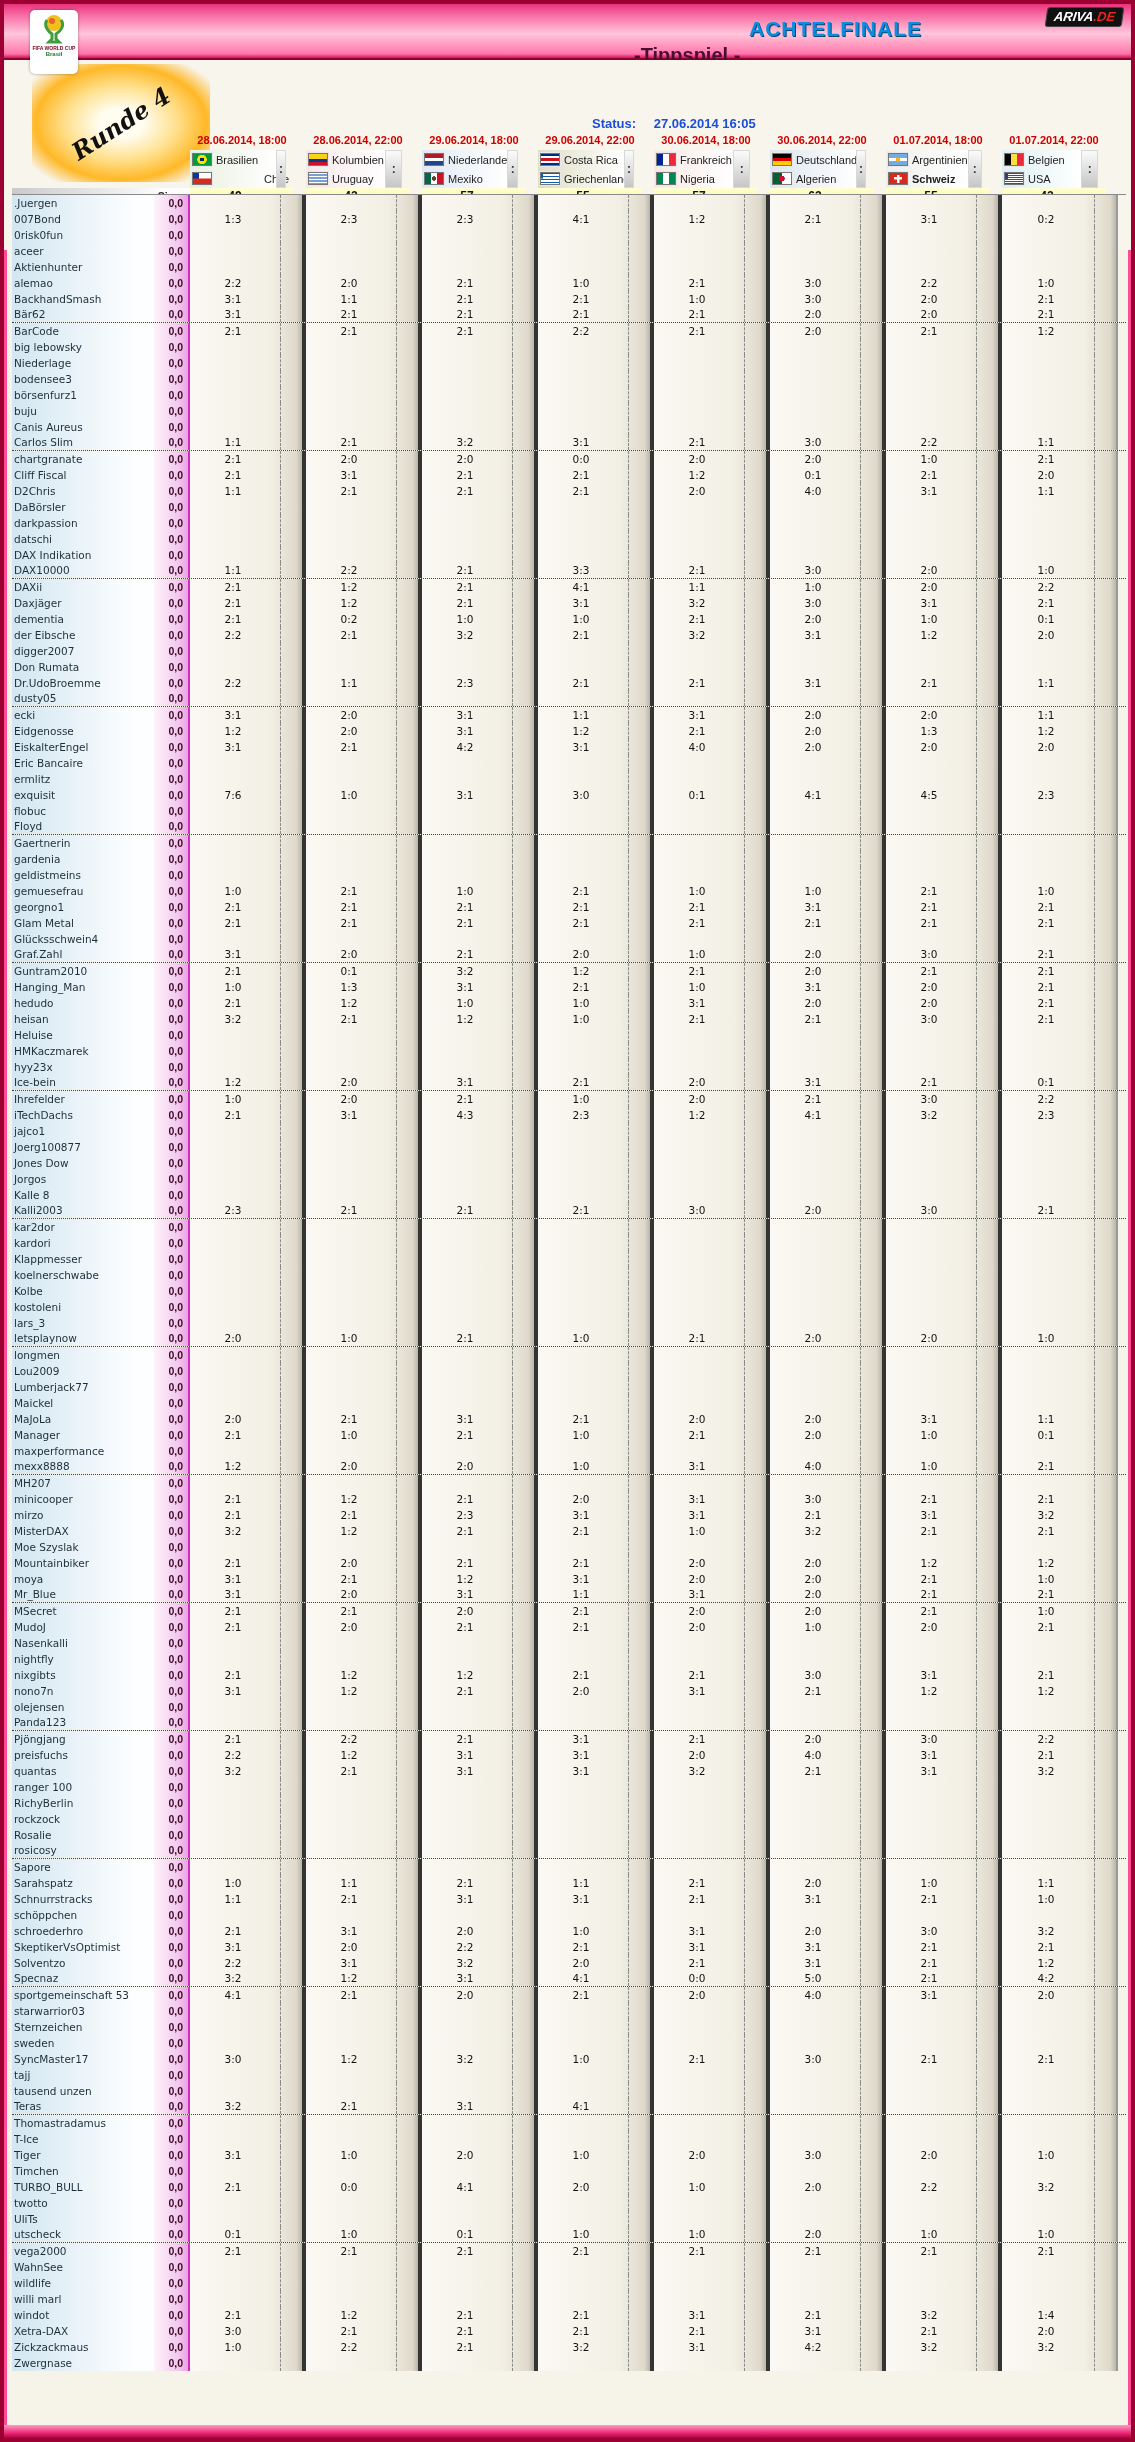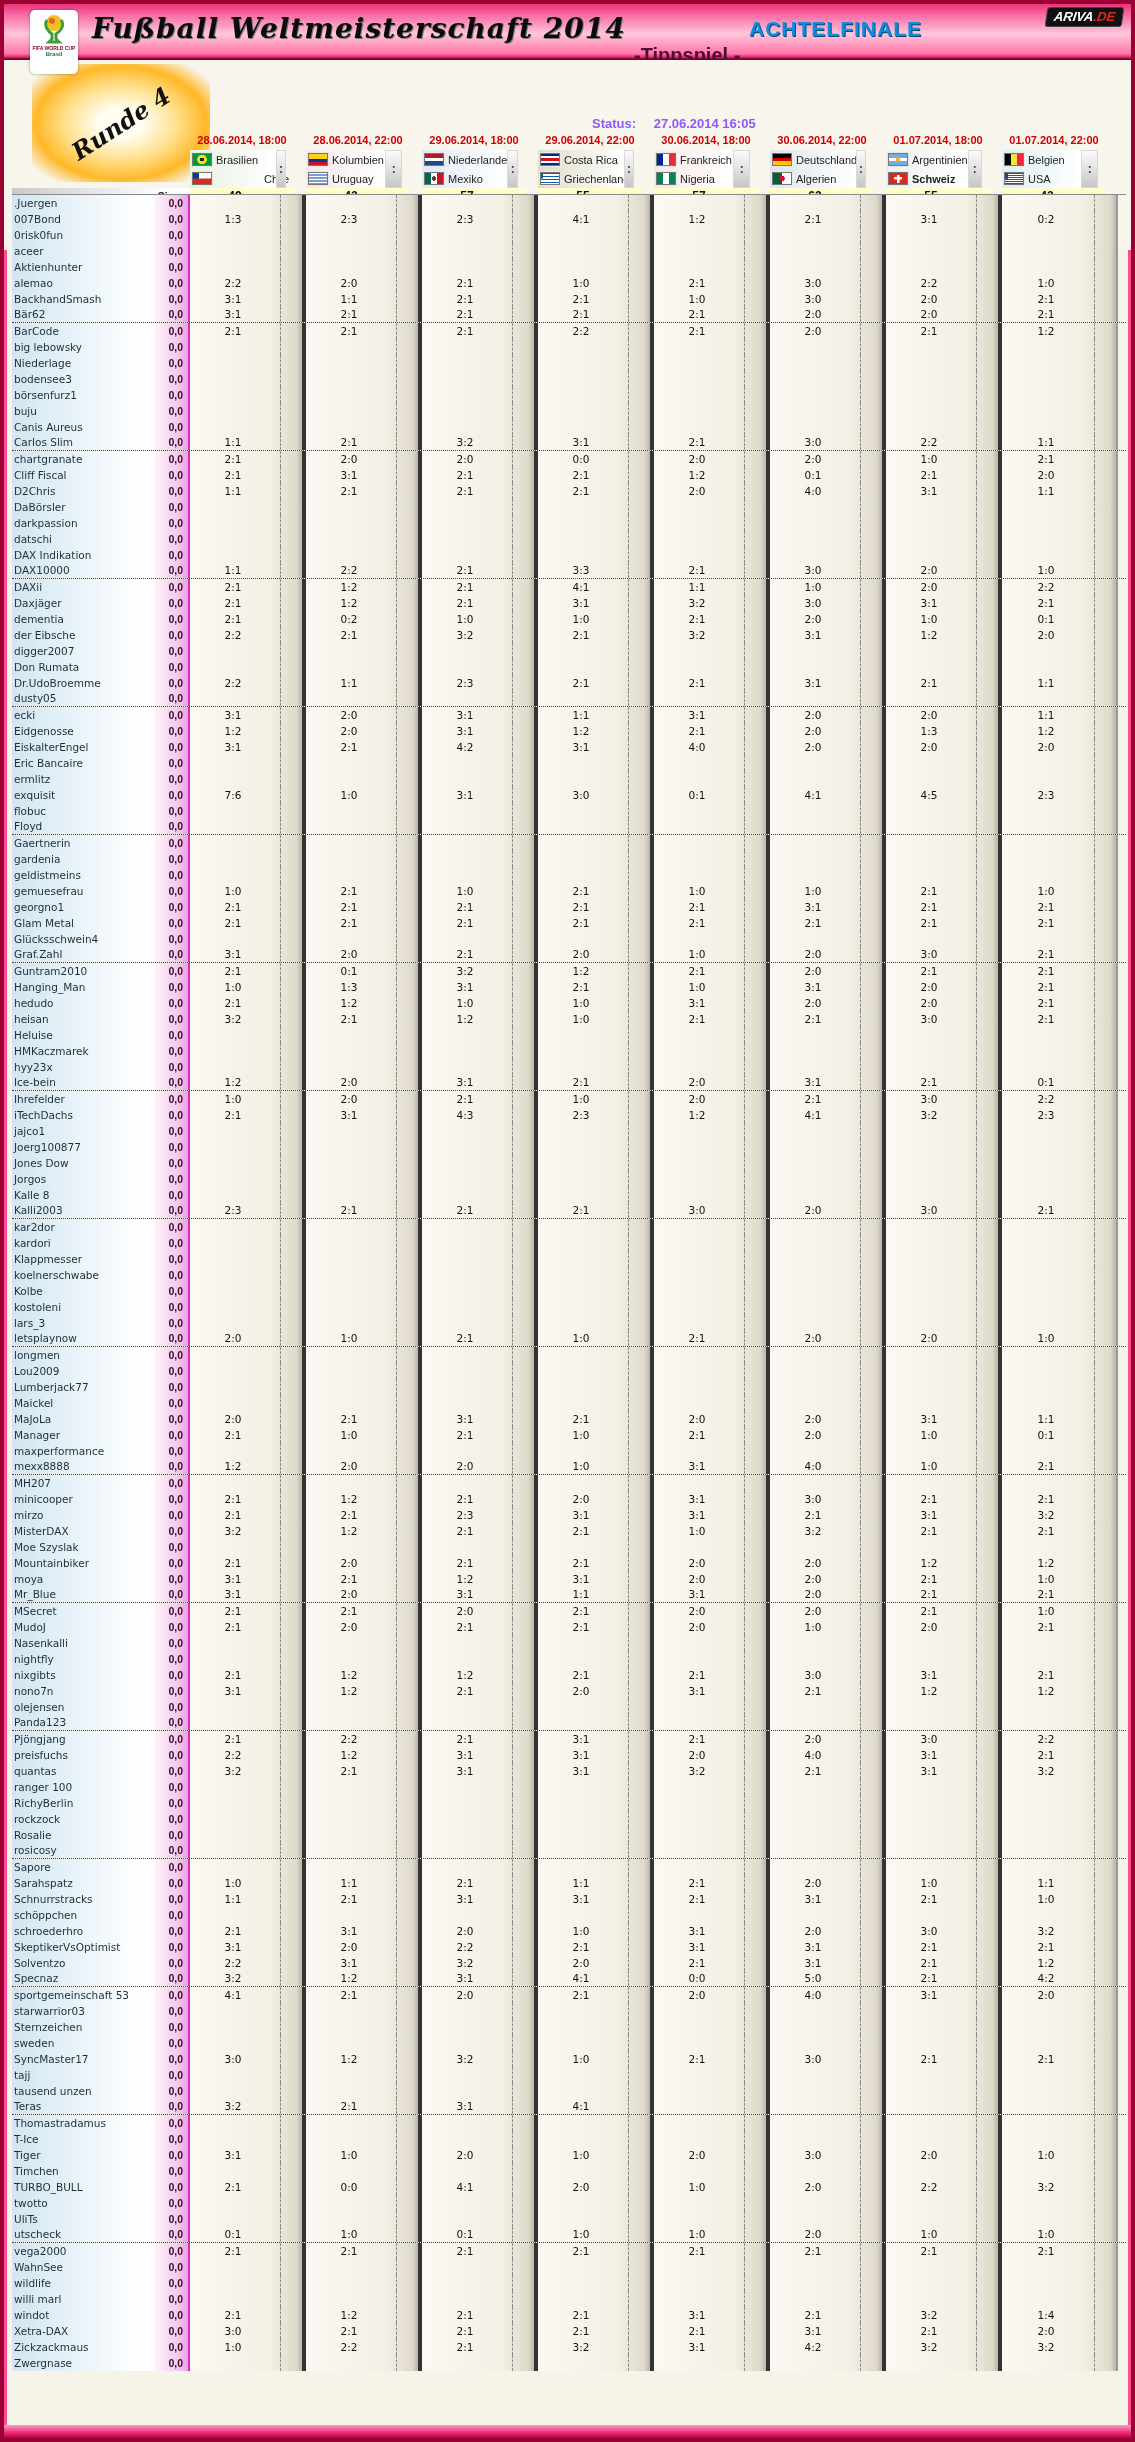--- a/index.html
+++ b/index.html
@@ -27,21 +27,21 @@
   .cup svg{display:block;margin:2px auto 0 auto;}
   .cup .cuptext{font-size:5px;font-weight:bold;color:#7a0020;line-height:5px;}
   .cup .cupbrasil{font-size:6px;font-weight:bold;color:#1d7a2e;line-height:7px;}
   
   .header-area{position:relative;height:190px;background:#f8f5ec;}
   .round-badge{position:absolute;left:28px;top:4px;width:178px;height:118px;
       background:radial-gradient(ellipse at center,#fffdf0 18%,#ffdf8a 45%,#ffb827 68%,rgba(255,184,39,0) 88%);
       display:flex;align-items:center;justify-content:center;}
   .round-badge span{transform:rotate(-33deg);font-family:"DejaVu Serif",serif;
       font-weight:bold;font-style:italic;font-size:24px;color:#111;}
-  .status{position:absolute;left:588px;top:56px;font-size:13px;color:#8b5cf6;}
+  .status{position:absolute;left:588px;top:56px;font-size:13px;color:#1d4ed8;}
   .status .sl{font-weight:bold;}
   .status .sv{font-weight:bold;font-family:"Liberation Sans",sans-serif;margin-left:14px;}
   .match-cols{position:absolute;left:186px;top:74px;display:flex;}
   .mcol{width:116px;position:relative;}
   .mdate{height:16px;font-size:11px;font-weight:bold;color:#cc0000;text-align:center;
       width:104px;white-space:nowrap;}
   .mteams{display:flex;width:96px;}
   .tstack{width:86px;}
   .trow{height:19px;display:flex;align-items:center;padding-left:2px;}
   .trow .tname{font-size:11px;color:#222;margin-left:4px;white-space:nowrap;}
@@ -112,21 +112,20 @@
   <div class="banner">
     <div class="cup">
       <svg width="30" height="34" viewBox="0 0 30 34">
         <circle cx="15" cy="11" r="8" fill="#f2c01d"></circle>
         <path d="M8 8 C4 14 10 20 13 22 L13 27 L10 30 L20 30 L17 27 L17 22 C22 19 26 13 22 8" fill="none" stroke="#3f9e3a" stroke-width="3"></path>
         <circle cx="13" cy="9" r="3" fill="#e23a3a" opacity="0.7"></circle>
       </svg>
       <div class="cuptext">FIFA WORLD CUP</div>
       <div class="cupbrasil">Brasil</div>
     </div>
-    <div class="title">Fußball Weltmeisterschaft 2014</div>
     <div class="subtitle">-Tippspiel -</div>
     <div class="stage">ACHTELFINALE</div>
     <div class="ariva"><span>ARIVA</span><span class="de">.DE</span></div>
   </div>
 
   <div class="header-area">
     <div class="round-badge">
         <span>Runde 4</span>
       </div>
     <div class="status">

